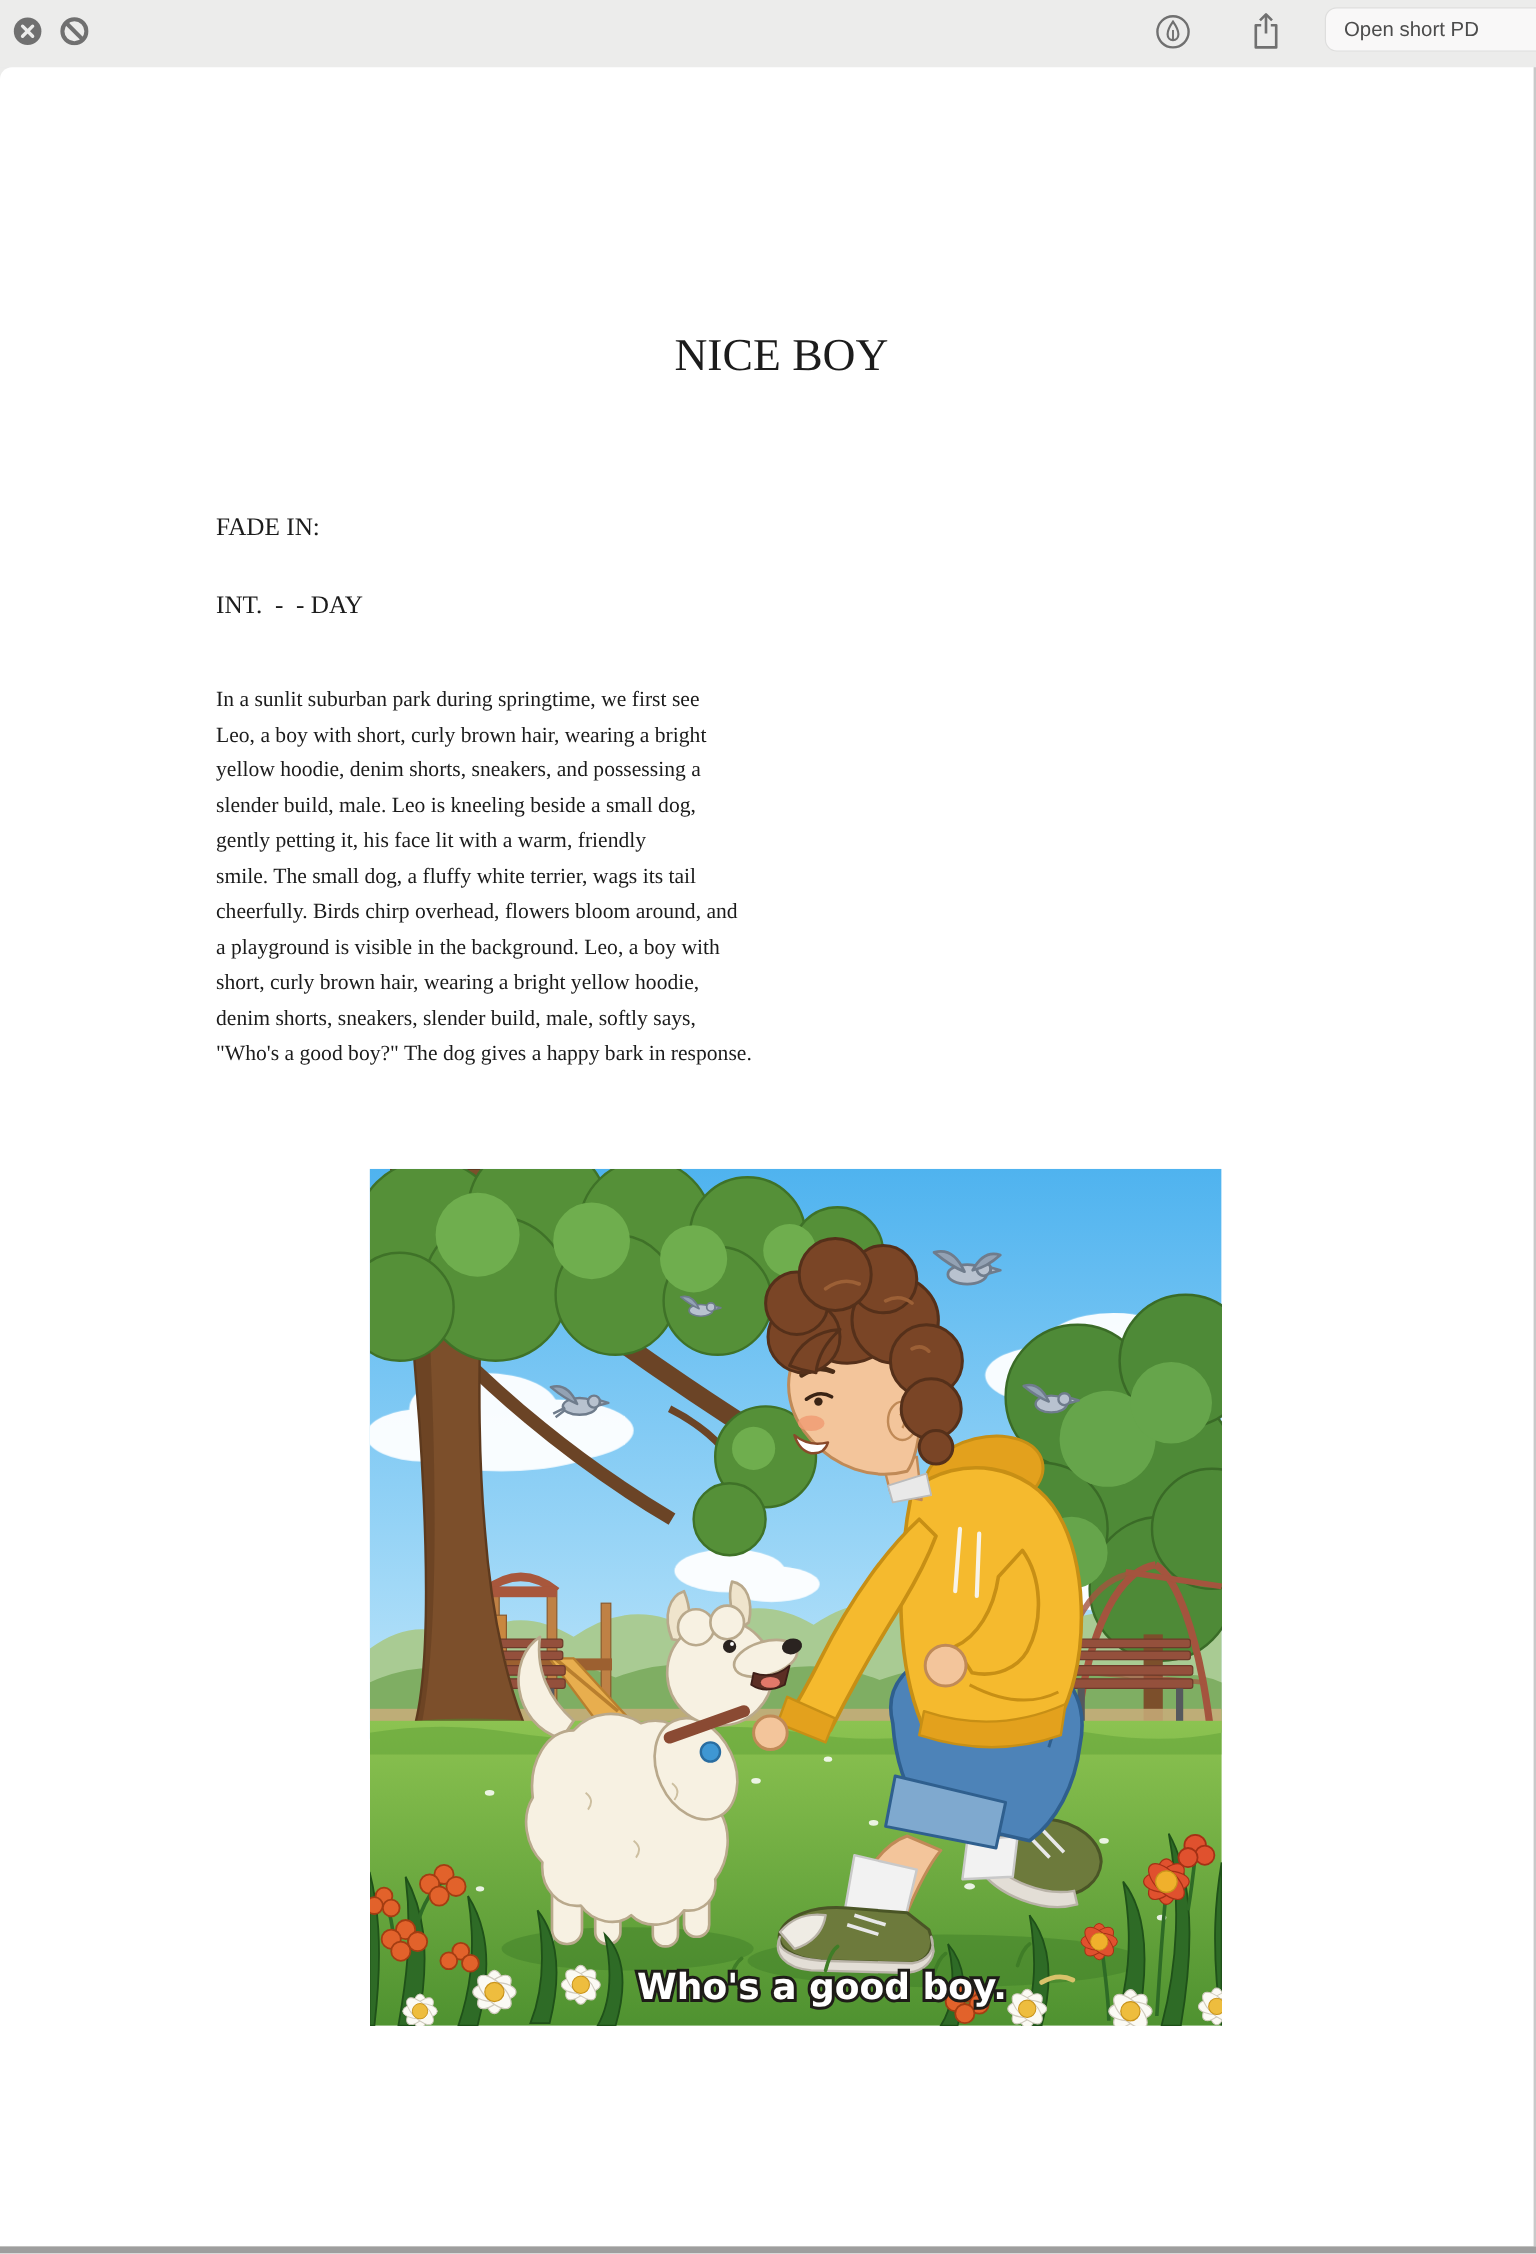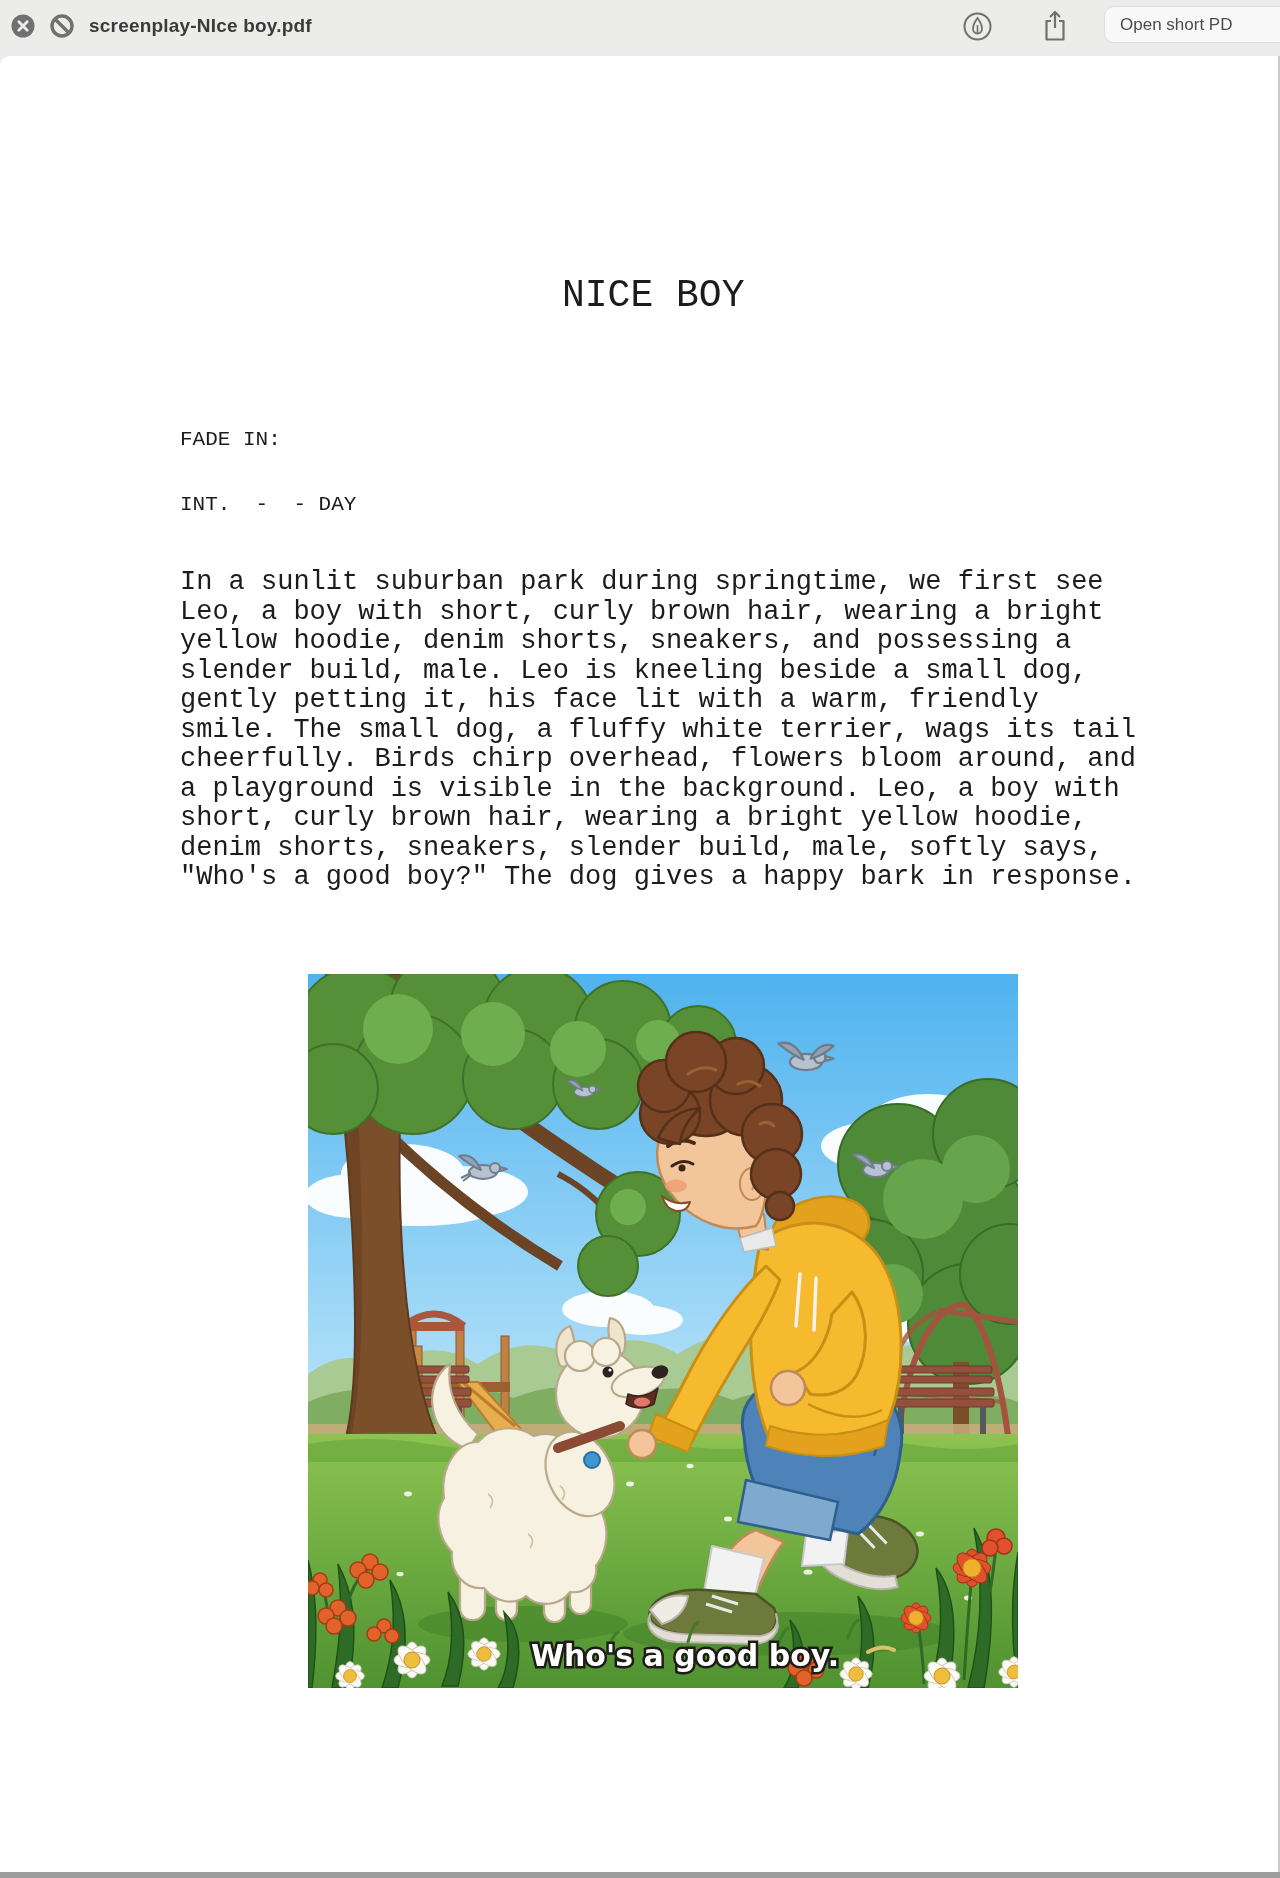--- a/index.html
+++ b/index.html
@@ -22,45 +22,44 @@
     box-sizing:border-box;display:flex;align-items:center;padding-left:15px;
     font-size:17px;color:#4c4c4c;white-space:nowrap;overflow:hidden;
   }
   
   .pdf-page{
     position:absolute;left:0;top:56px;width:1280px;height:1816px;
     background:var(--page_bg,#ffffff);border-top-left-radius:10px;
   }
   .right-edge{position:absolute;right:0;top:56px;height:1816px;width:2px;background:#c9c9c9;}
   .bottom-bar{position:absolute;left:0;bottom:0;width:1280px;height:6px;background:var(--bottom_bar,#9e9e9e);}
-  .mono{font-family:Liberation Mono, monospace;color:var(--text_color,#1c1c1c);}
+  .mono{font-family:Liberation Serif, serif;color:var(--text_color,#1c1c1c);}
   .doc-title{position:absolute;left:562px;top:220px;font-size:38px;line-height:40px;white-space:pre;}
   .fade-in{position:absolute;left:180px;top:353px;font-size:21px;line-height:29.5px;white-space:pre;margin-top:16px;}
   .scene-heading{position:absolute;left:180px;top:434px;font-size:21px;line-height:29.5px;white-space:pre;}
-  .action{position:absolute;left:180px;top:512px;font-size:27px;line-height:29.5px;white-space:pre;}
+  .action{position:absolute;left:180px;top:512px;font-size:18px;line-height:29.5px;white-space:pre;}
   .illustration{position:absolute;left:308px;top:918px;width:624px;height:714px;}
   .illustration svg{display:block;width:710px;height:714px;}
   .cap-text{
     font-family:"DejaVu Sans","Liberation Sans",sans-serif;font-weight:bold;font-size:30px;
     fill:var(--caption_fill,#ffffff);stroke:var(--caption_stroke,#1e1c18);stroke-width:5px;paint-order:stroke;
   }
 </style>
 </head>
 <body>
 
 <div class="toolbar">
   <svg class="tb-item icon-btn" style="left:11px;top:14px" width="24" height="24" viewBox="0 0 24 24">
     <circle cx="12" cy="12" r="11.5" fill="#707070"></circle>
     <path d="M7.8 7.8 L16.2 16.2 M16.2 7.8 L7.8 16.2" stroke="#ececeb" stroke-width="2.8" stroke-linecap="round"></path>
   </svg>
   <svg class="tb-item icon-btn" style="left:50px;top:14px" width="24" height="24" viewBox="0 0 24 24">
     <circle cx="12" cy="12" r="10" fill="none" stroke="#707070" stroke-width="3.4"></circle>
     <line x1="5.2" y1="5.2" x2="18.8" y2="18.8" stroke="#707070" stroke-width="3.4"></line>
   </svg>
-  <div class="tb-item tb-title">screenplay-NIce boy.pdf</div>
 
   <svg class="tb-item icon-btn" style="left:963px;top:12px" width="29" height="29" viewBox="0 0 29 29">
     <circle cx="14.5" cy="14.5" r="13" fill="none" stroke="#707070" stroke-width="2"></circle>
     <path d="M14.5 6 C17 9.5 19 13.5 19 16.5 C19 19.5 17 21.5 14.5 21.5 C12 21.5 10 19.5 10 16.5 C10 13.5 12 9.5 14.5 6 Z" fill="none" stroke="#707070" stroke-width="1.8"></path>
     <line x1="14.5" y1="13" x2="14.5" y2="21.5" stroke="#707070" stroke-width="1.6"></line>
   </svg>
   <svg class="tb-item icon-btn" style="left:1041px;top:9px" width="28" height="33" viewBox="0 0 28 33">
     <path d="M10 12 H5.5 V30.5 H22.5 V12 H18" fill="none" stroke="#707070" stroke-width="2.2" stroke-linejoin="round"></path>
     <line x1="14" y1="3.5" x2="14" y2="19" stroke="#707070" stroke-width="2.2"></line>
     <path d="M9 8 L14 3 L19 8" fill="none" stroke="#707070" stroke-width="2.2" stroke-linejoin="round"></path>

